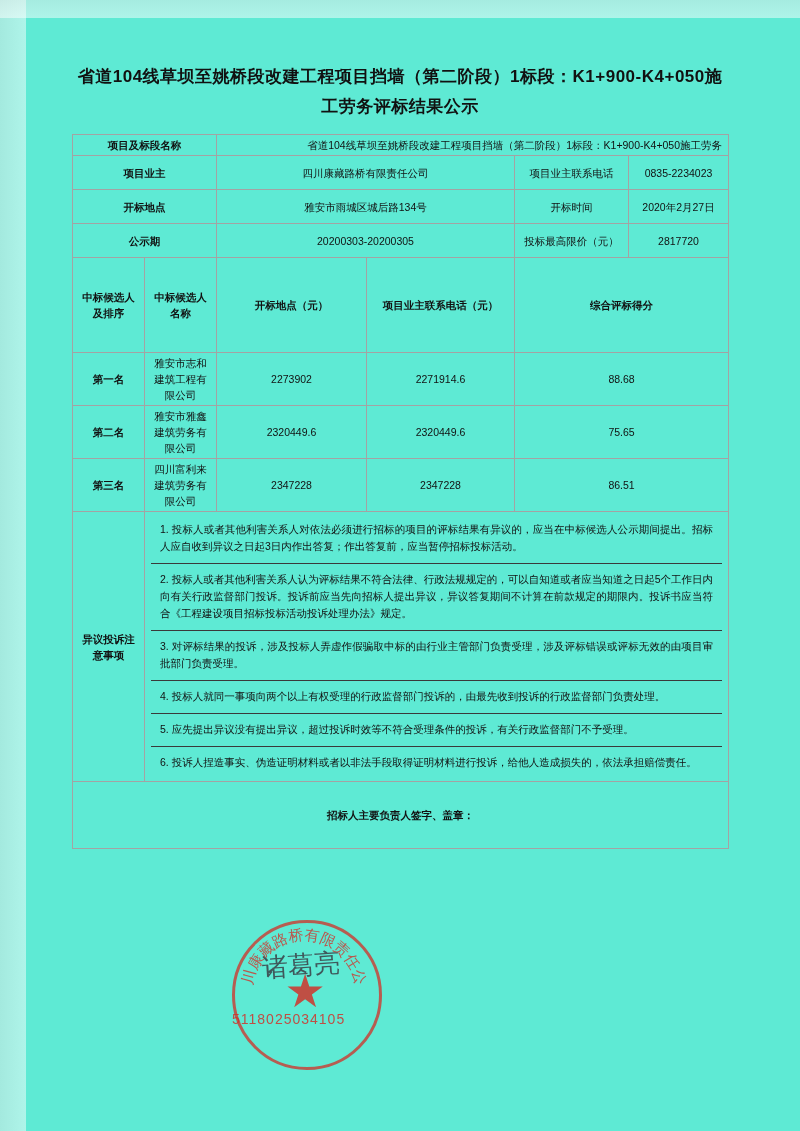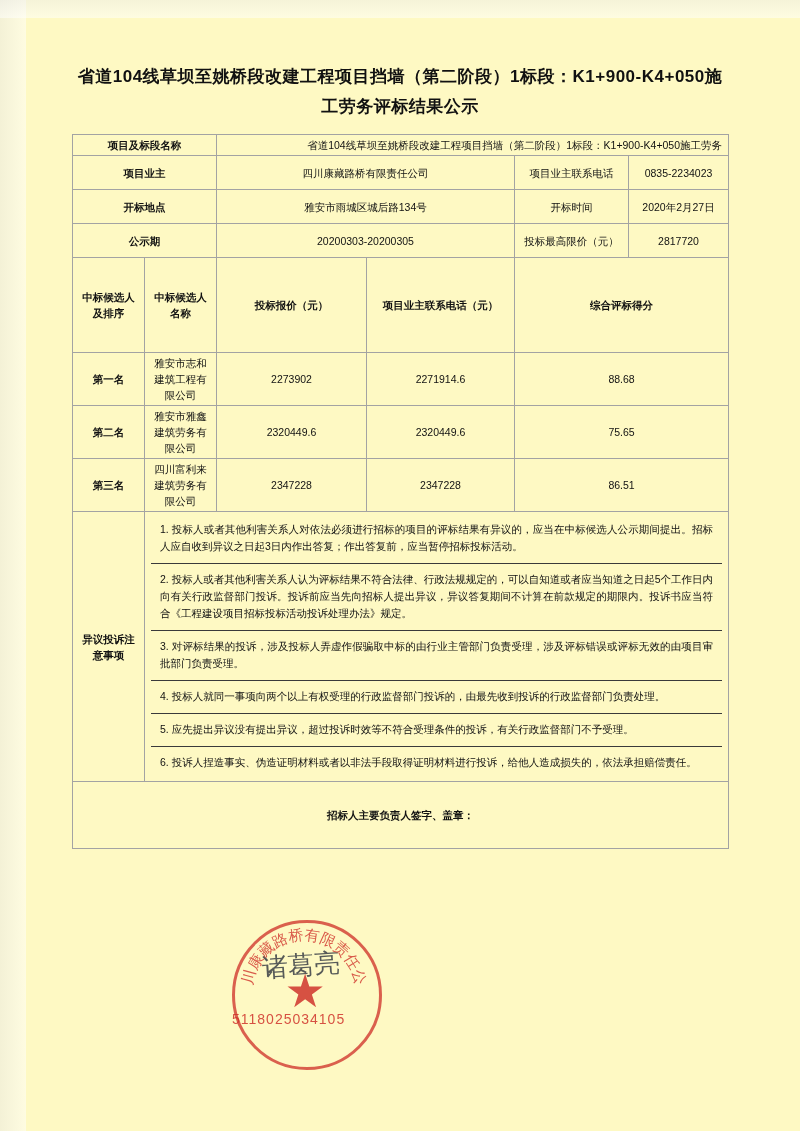--- a/index.html
+++ b/index.html
@@ -13,21 +13,21 @@
     position: relative;
     font-family: "Liberation Sans", sans-serif;
     color: #111;
     overflow: hidden;
   }
   .page {
     position: absolute;
     left: 0; top: 0;
     width: 800px;
     height: 1131px;
-    background: #fef9c3;
+    background: #5eead4;
   }
   .title {
     position: absolute;
     left: 70px;
     top: 62px;
     width: 660px;
     text-align: center;
     font-size: 17px;
     font-weight: bold;
     line-height: 30px;
@@ -194,21 +194,21 @@
       <tr class="row-h">
         <td class="lbl" colspan="2">公示期</td>
         <td class="ctr" colspan="2">20200303-20200305</td>
         <td class="ctr">投标最高限价（元）</td>
         <td class="ctr">2817720</td>
       </tr>
 
       <tr class="tall">
         <td class="hdr" style="height:90px">中标候选人及排序</td>
         <td class="hdr">中标候选人名称</td>
-        <td class="hdr">投标报价（元）</td>
+        <td class="hdr">开标地点（元）</td>
         <td class="hdr">项目业主联系电话（元）</td>
         <td class="hdr" colspan="2">综合评标得分</td>
       </tr>
 
       <tr class="cand-h">
         <td class="lbl">第一名</td>
         <td class="ctr">雅安市志和建筑工程有限公司</td>
         <td class="ctr">2273902</td>
         <td class="ctr">2271914.6</td>
         <td class="ctr" colspan="2">88.68</td>

